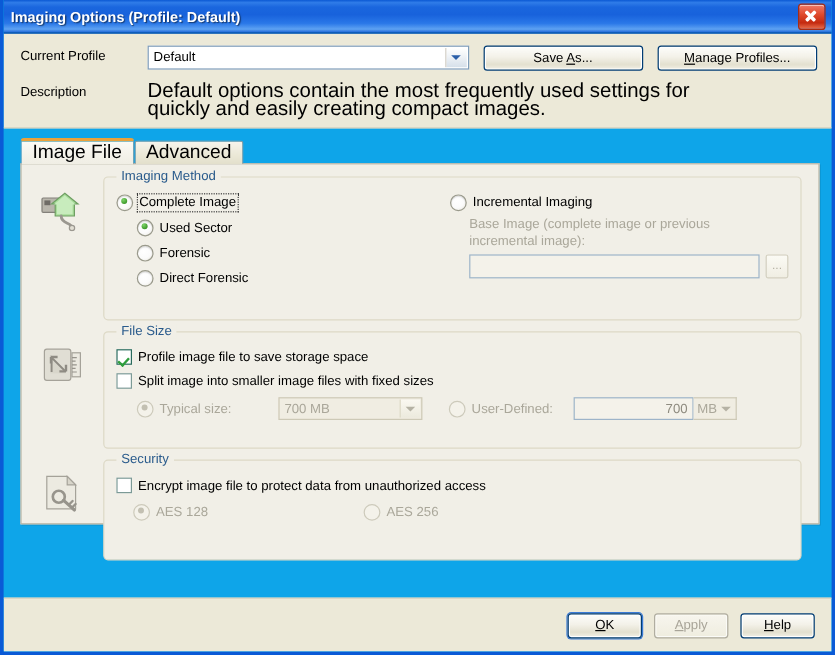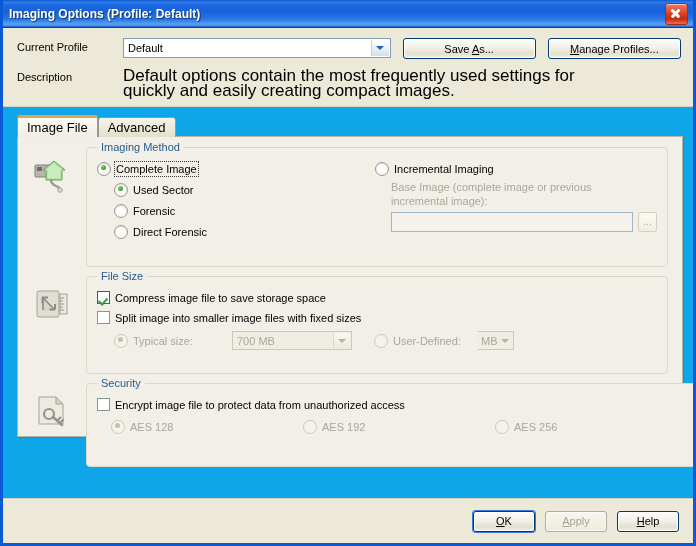--- a/index.html
+++ b/index.html
@@ -163,21 +163,21 @@
     display: flex;
     align-items: flex-end;
     position: relative;
     z-index: 3;
     height: 22px;
   }
   .tab {
     height: 20px;
     box-sizing: border-box;
     padding: 0 9px;
-    font-size: 13px;
+    font-size: 16px;
     display: flex;
     align-items: center;
     border: 1px solid #919b9c;
     border-bottom: none;
     border-radius: 3px 3px 0 0;
     background: linear-gradient(180deg,#f6f4ec 0%, #ece9d8 55%, #e2dfcb 100%);
     cursor: pointer;
     margin-right: -1px;
     color: #000;
   }
@@ -516,41 +516,42 @@
           <path d="M7.5 9.5 L13 9.5 M7.5 9.5 L7.5 15" stroke="#8e8b83" stroke-width="2" fill="none"></path>
           <path d="M20 21.5 L14.5 21.5 M20 21.5 L20 16" stroke="#8e8b83" stroke-width="2" fill="none"></path>
           <rect x="25" y="6" width="7" height="20" fill="#ebe9e0" stroke="#a5a299"></rect>
           <path d="M25 10 h4 M25 13 h3 M25 16 h4 M25 19 h3 M25 22 h4" stroke="#97948c" stroke-width="1"></path>
         </svg>
       </div>
       <div class="group g-size">
         <div class="group-title">File Size</div>
         <div class="opt">
           <span class="check on"></span>
-          <span>Compress image file to save storage space</span>
+          <span>Profile image file to save storage space</span>
         </div>
         <div class="opt" style="margin-top:3px">
           <span class="check off"></span>
           <span>Split image into smaller image files with fixed sizes</span>
         </div>
         <div class="size-row">
           <div class="opt dim indent" style="width:108px">
             <span class="radio dim on"></span>
             <span>Typical size:</span>
           </div>
           <div class="size-combo">
             <span>700 MB</span>
             <span class="arrowbox">
                 <span class="chev dim"></span>
               </span>
           </div>
           <div class="opt dim" style="margin-left:22px;width:104px">
             <span class="radio dim"></span>
             <span>User-Defined:</span>
           </div>
+          <div class="spin">700</div>
           <div class="unit">
             <span>MB</span>
             <span class="arrowbox">
                 <span class="chev dim"></span>
               </span>
           </div>
         </div>
       </div>
     </div>
 
@@ -570,24 +571,20 @@
           <span class="check off"></span>
           <span>Encrypt image file to protect data from unauthorized access</span>
         </div>
         <div class="sec-row">
           <div class="opt dim">
             <span class="radio dim on"></span>
             <span>AES 128</span>
           </div>
           <div class="opt dim">
             <span class="radio dim"></span>
-            <span>AES 192</span>
-          </div>
-          <div class="opt dim">
-            <span class="radio dim"></span>
             <span>AES 256</span>
           </div>
         </div>
       </div>
     </div>
 
   </div>
 
   <div class="footer">
     <div class="btn default">

